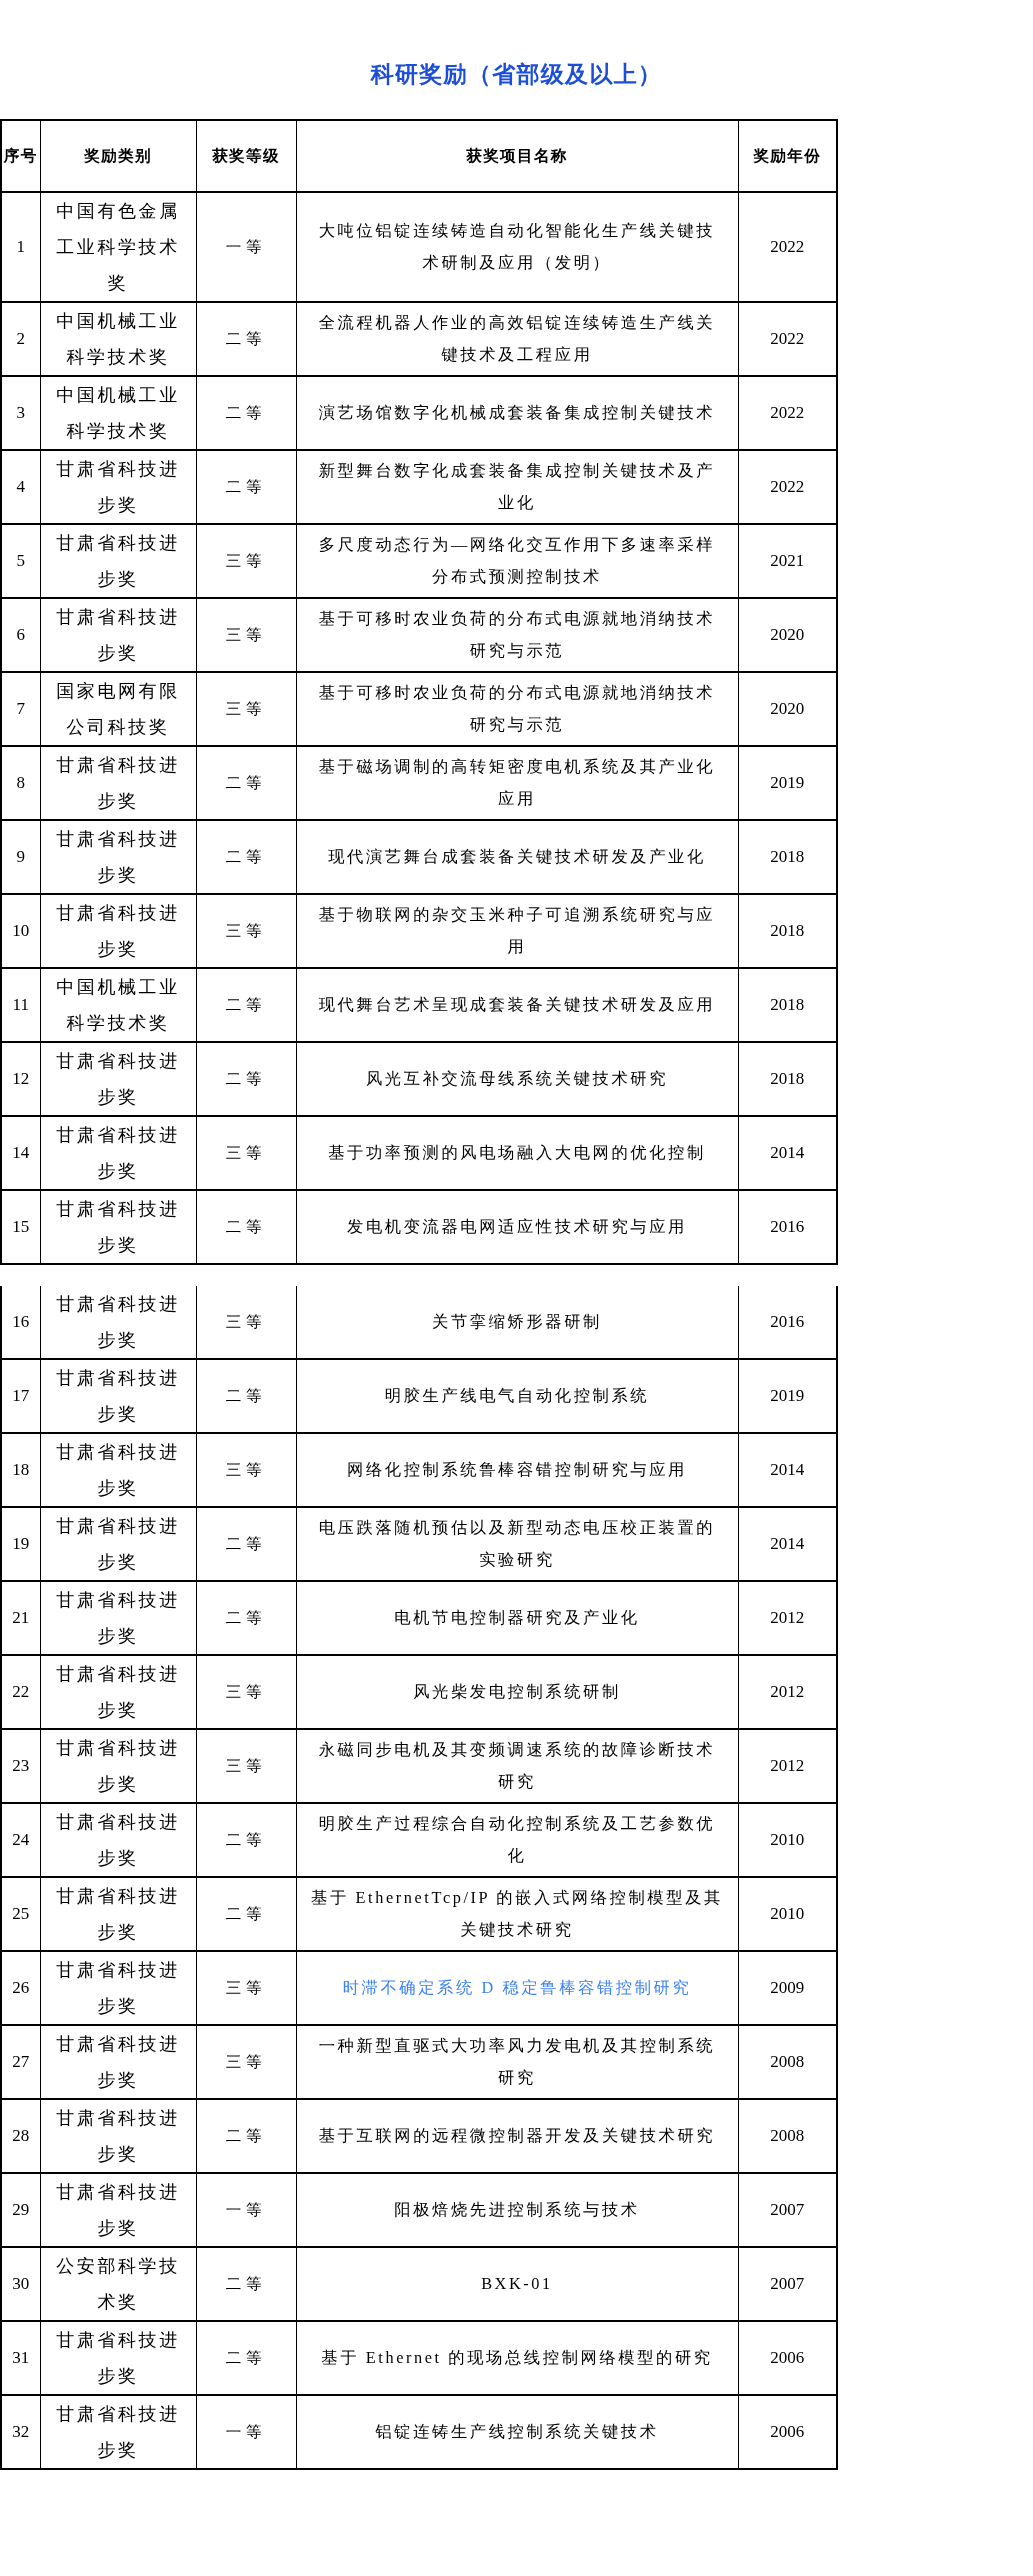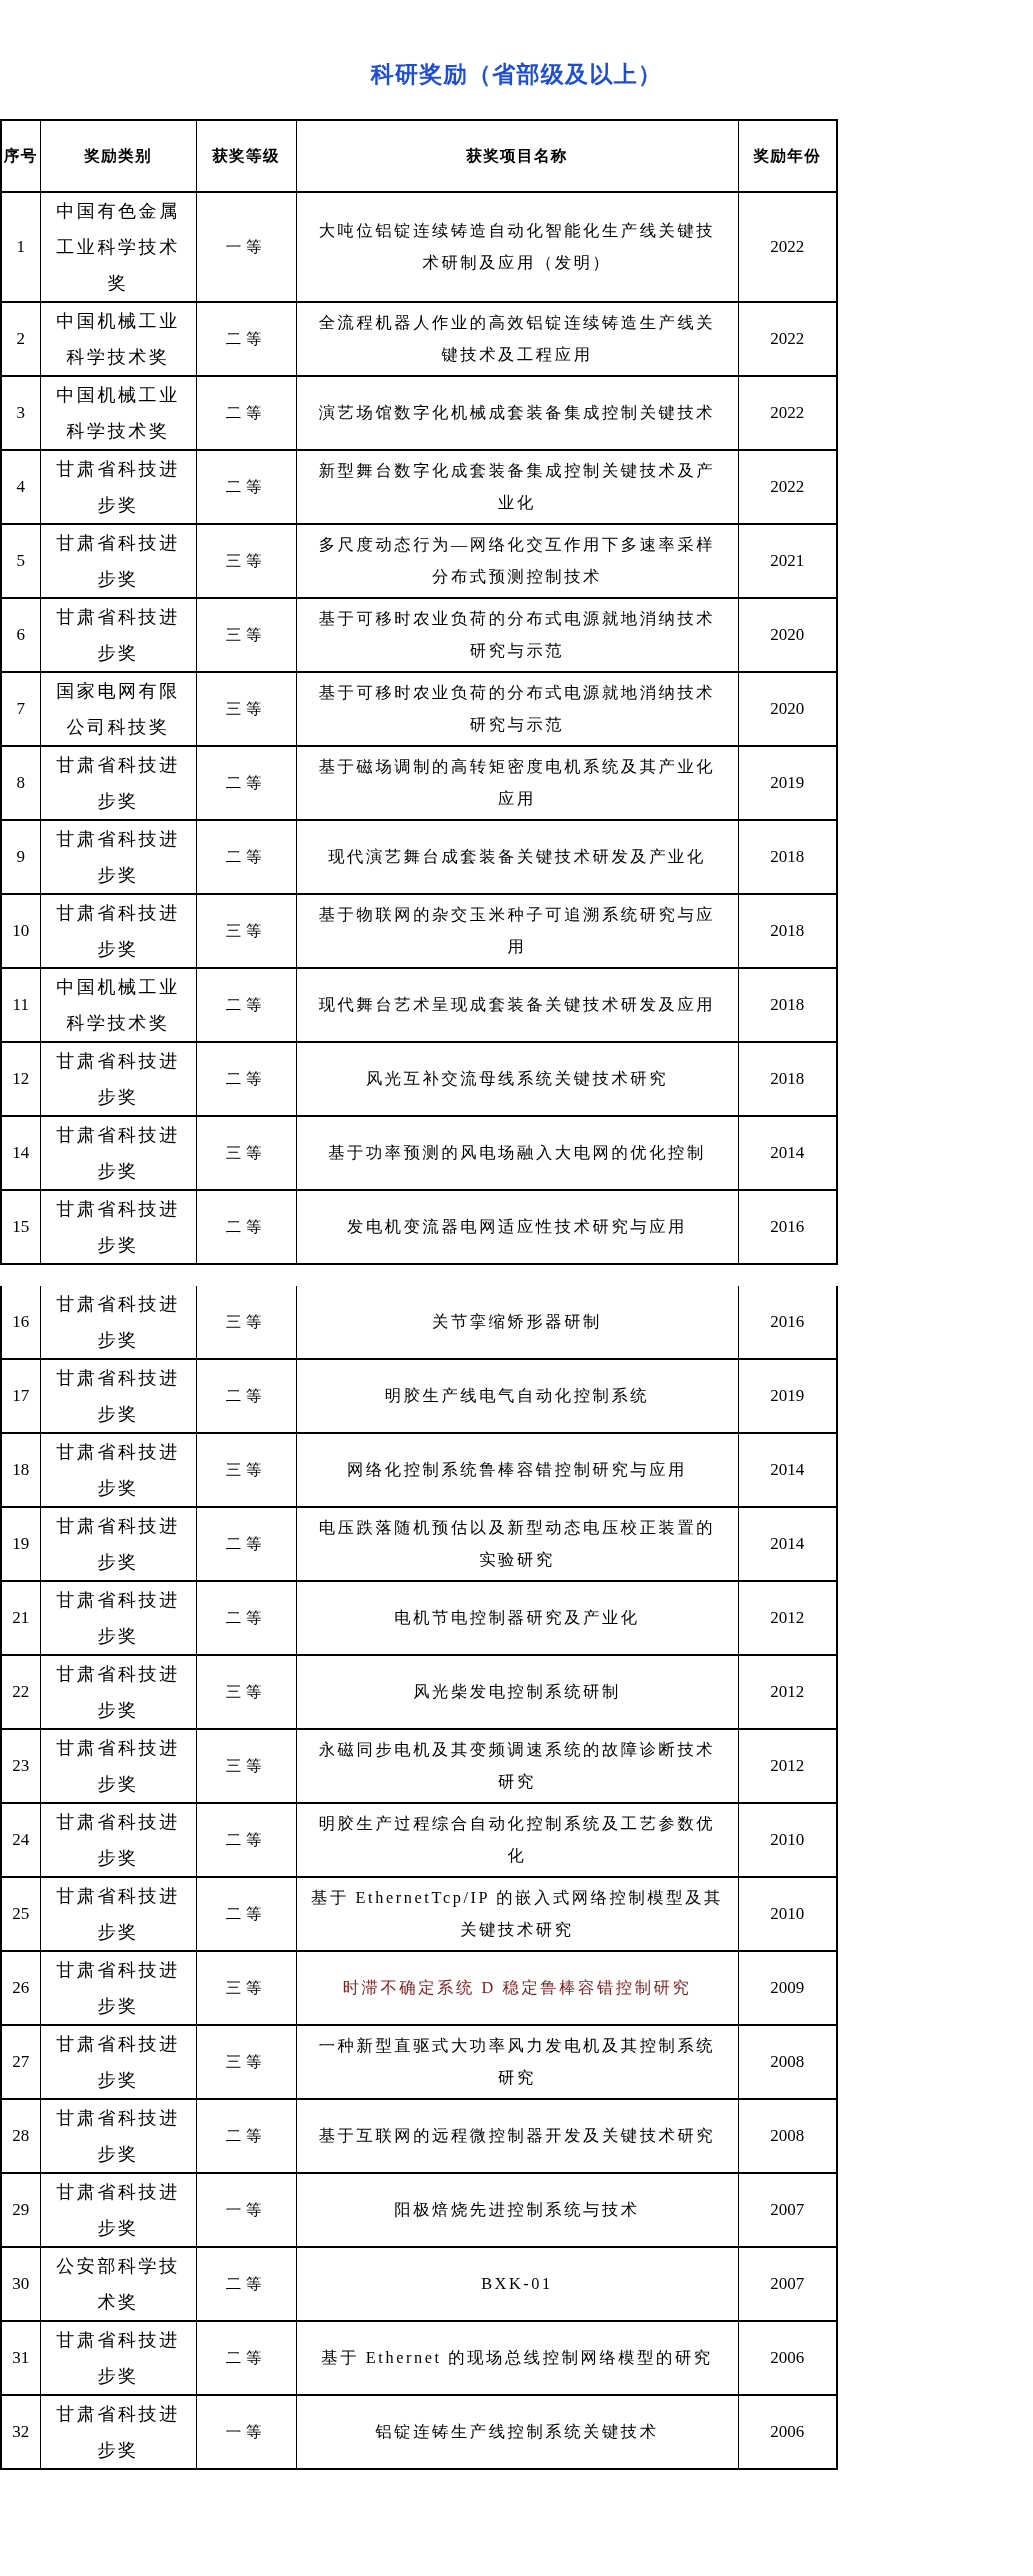--- a/index.html
+++ b/index.html
@@ -59,21 +59,21 @@
   td.col-grade {
     font-size:15.6px;
     letter-spacing:4.6px;
   }
   td.col-project {
     font-size:16.3px;
     letter-spacing:2.6px;
     line-height:1.95;
     padding:0 14.3px;
   }
-  td.col-project.muted { color:#7f1d1d; }
+  td.col-project.muted { color:#3b82f6; }
 </style>
 </head>
 <body>
 
 <div class="title">科研奖励（省部级及以上）</div>
 
 <table class="awards first">
   <colgroup>
     <col style="width:39px">
       <col style="width:156px">

